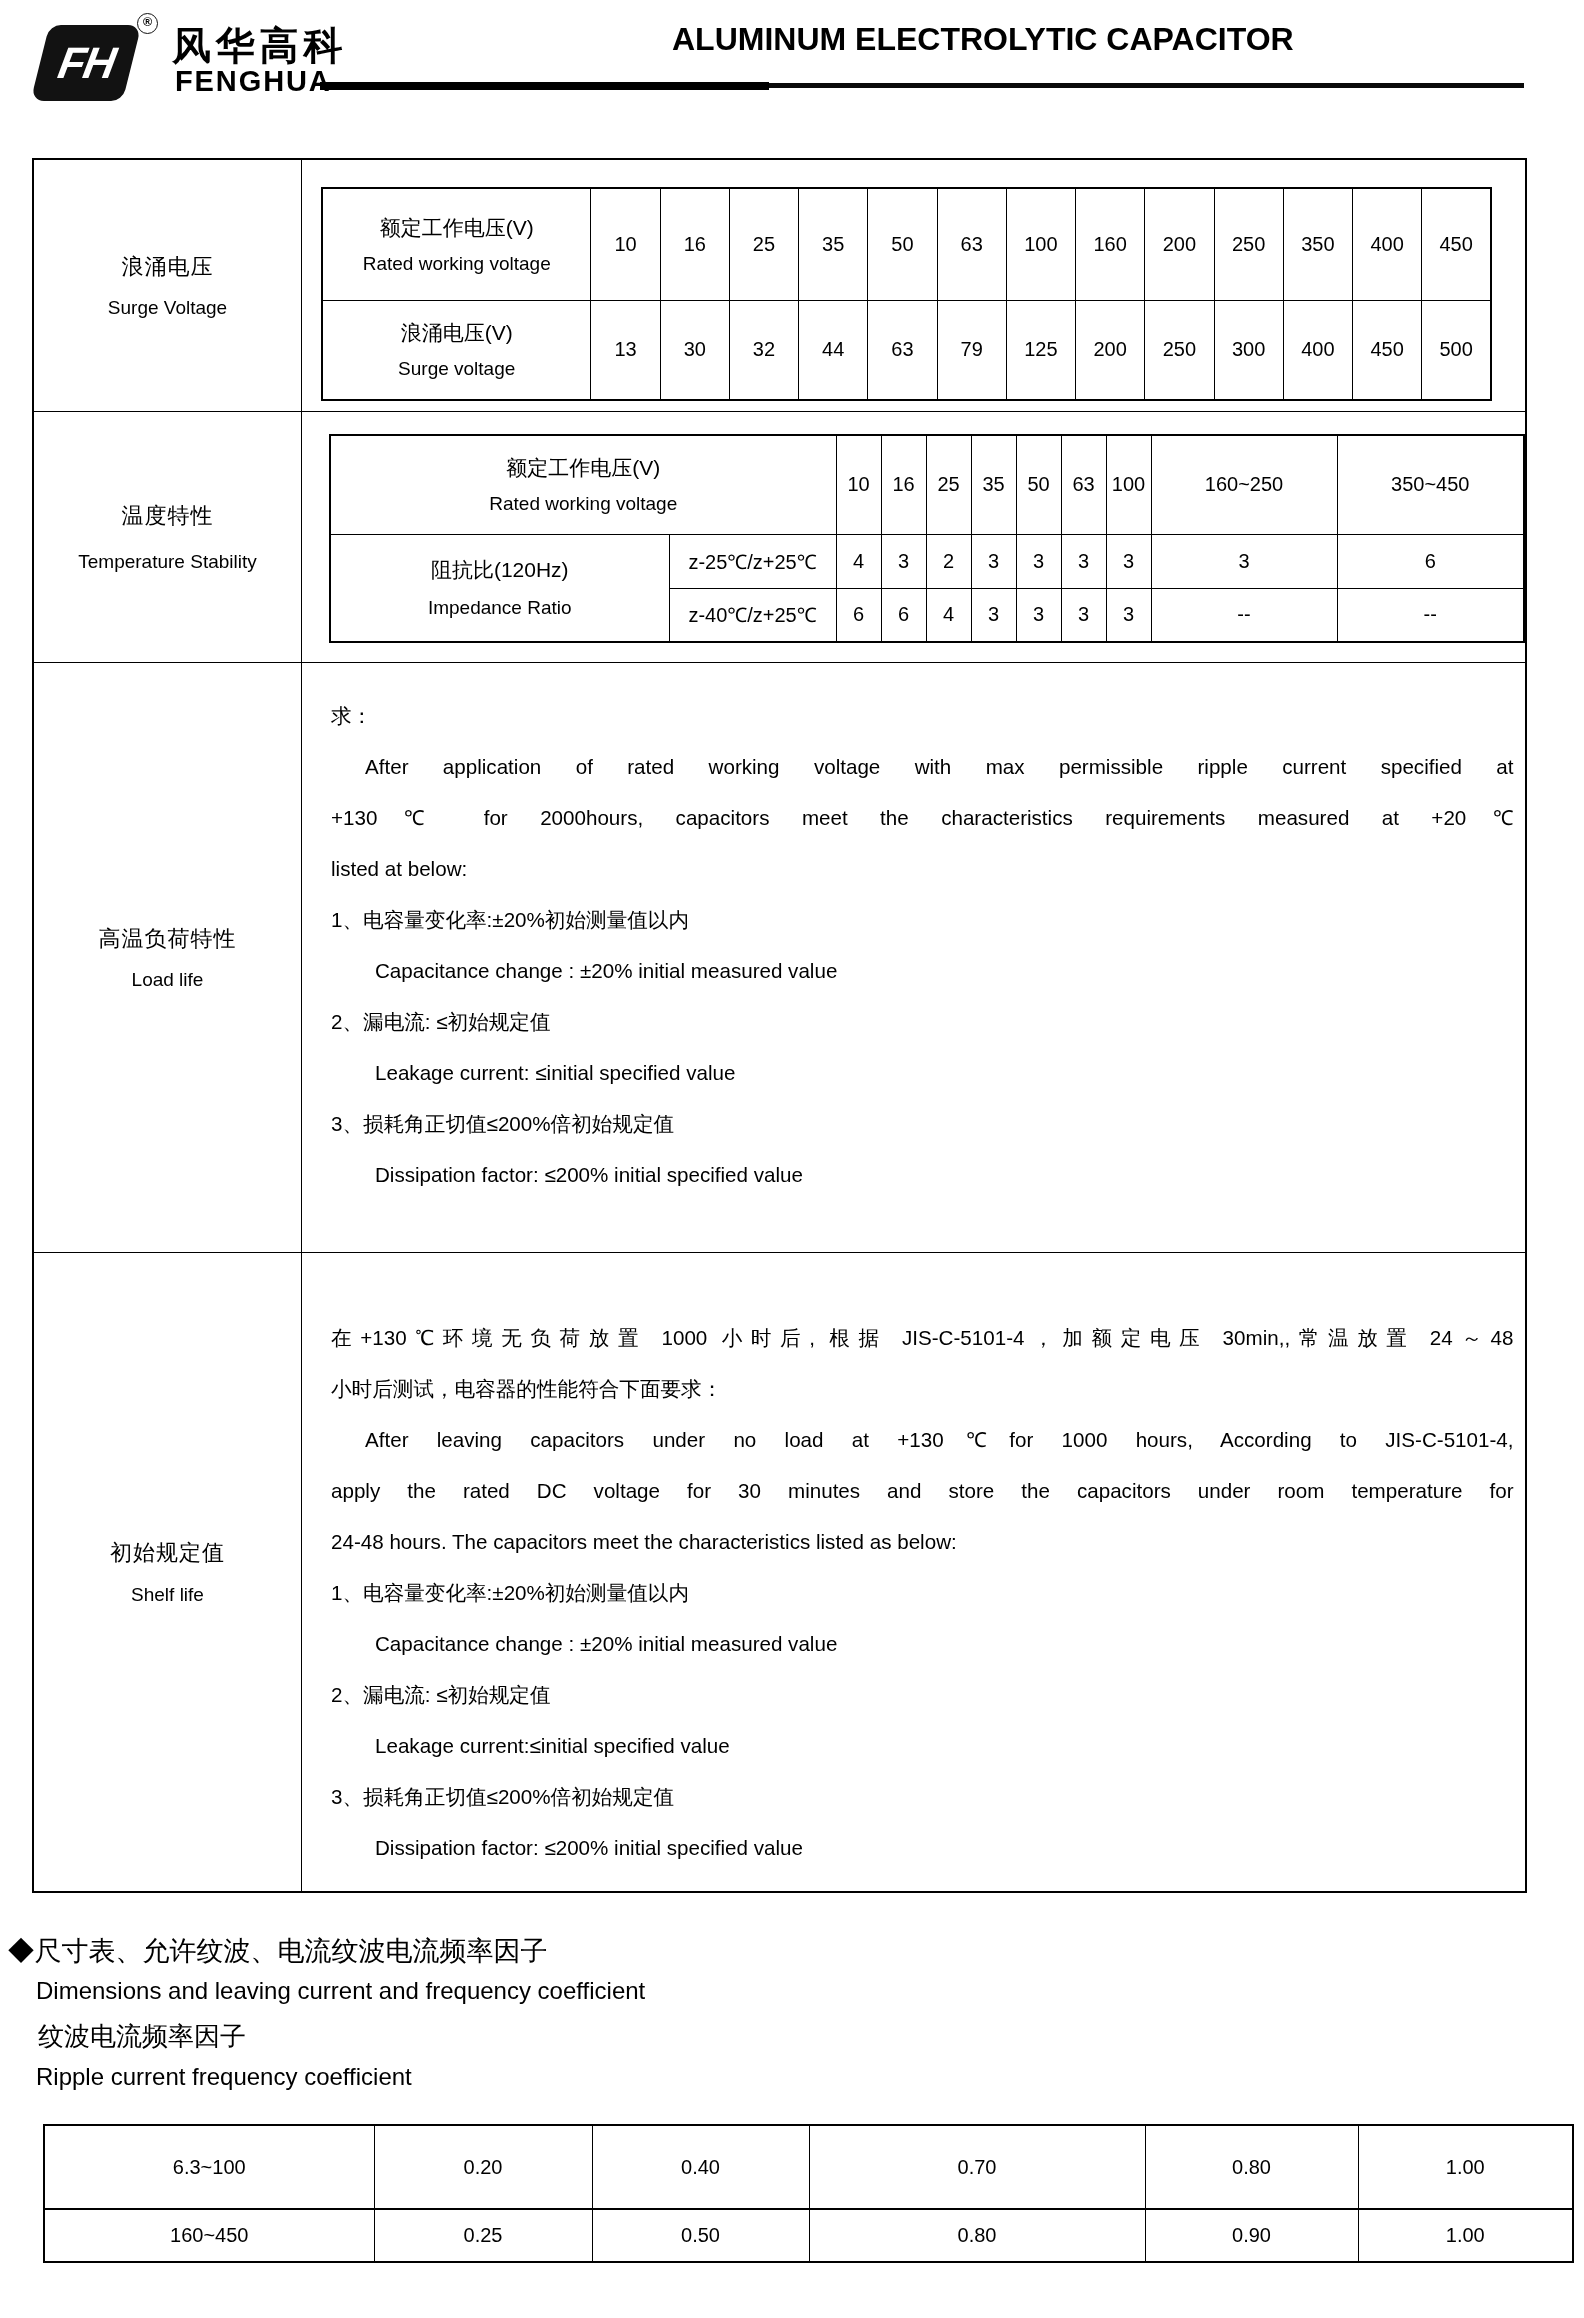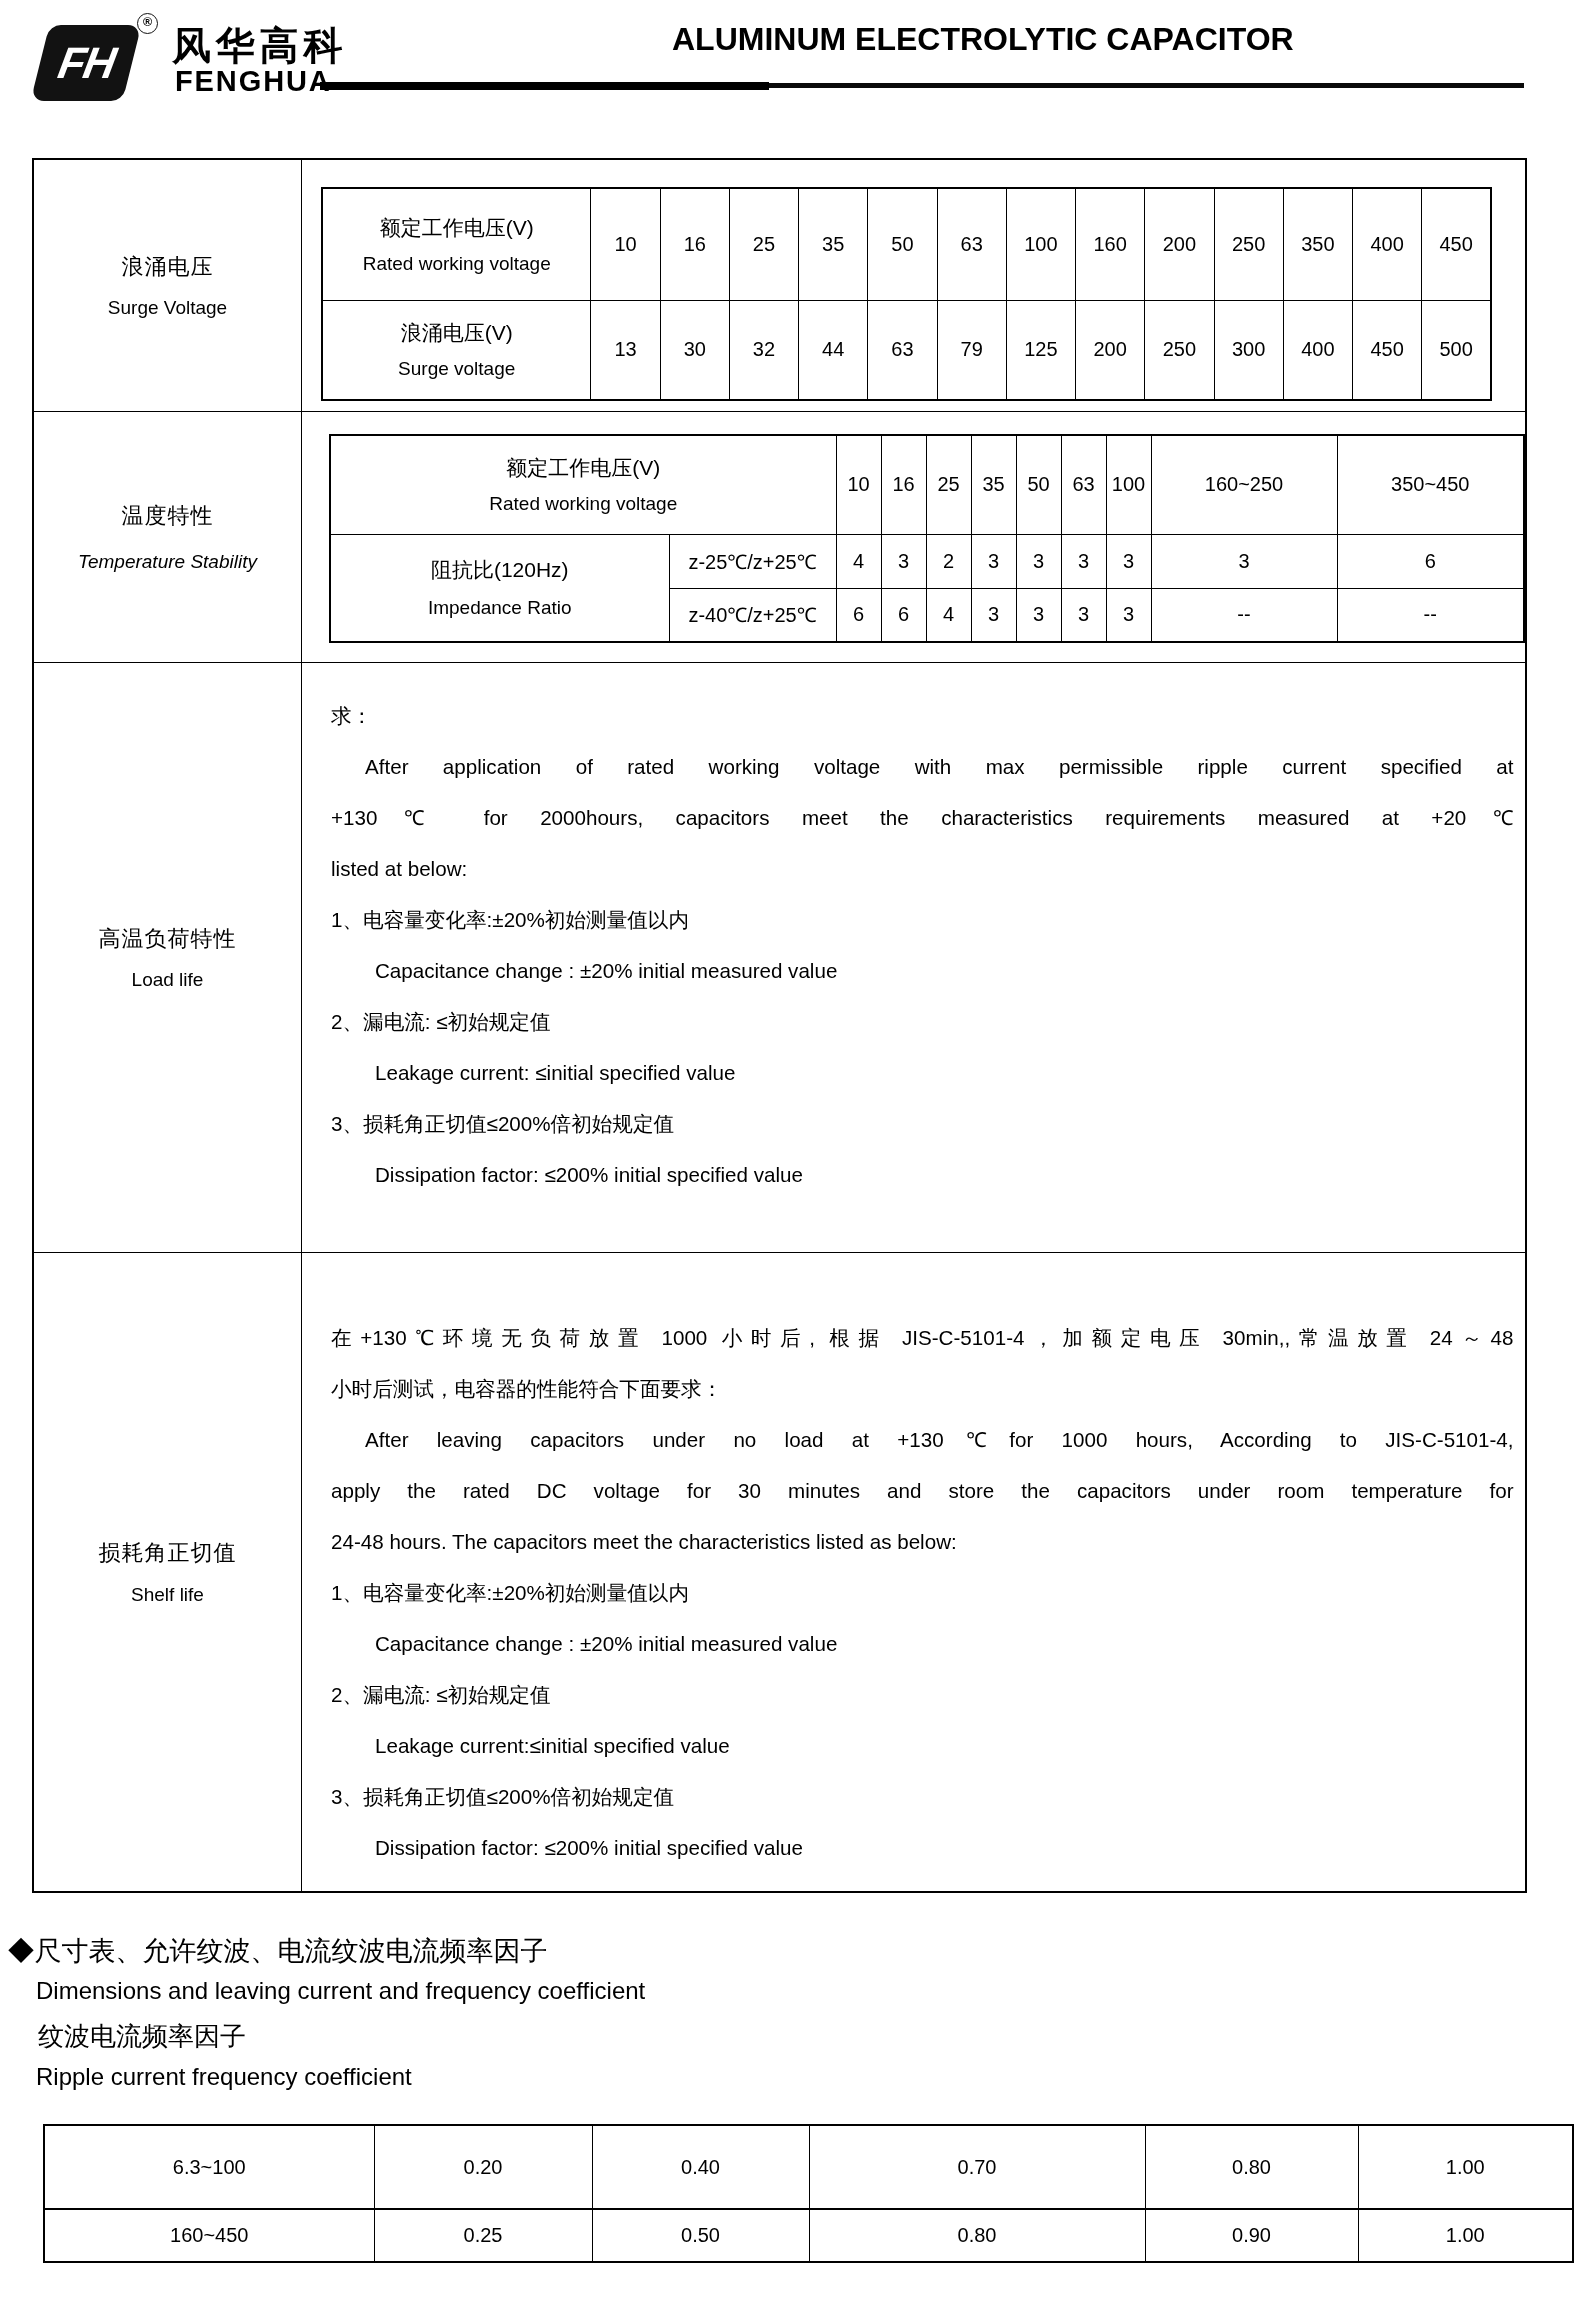--- a/index.html
+++ b/index.html
@@ -154,21 +154,21 @@
             <td>500</td>
           </tr>
         </tbody>
           </table>
       </div>
     </div>
 
     <div class="spec-row" style="height:251px;">
       <div class="spec-label">
         <div class="cn">温度特性</div>
-        <div class="en" style="margin-top:20px;font-style:italic;">Temperature Stability</div>
+        <div class="en" style="margin-top:20px;">Temperature Stability</div>
       </div>
       <div class="spec-content">
         <table class="inner temp-table">
           <colgroup>
             <col style="width:339px">
               <col style="width:167px">
             <col span="7" style="width:45px">
             <col style="width:186px">
               <col style="width:187px">
           </colgroup>
@@ -237,21 +237,21 @@
           <div class="life-line">2、漏电流: ≤初始规定值</div>
           <div class="life-line sub">Leakage current: ≤initial specified value</div>
           <div class="life-line">3、损耗角正切值≤200%倍初始规定值</div>
           <div class="life-line sub">Dissipation factor: ≤200% initial specified value</div>
         </div>
       </div>
     </div>
 
     <div class="spec-row" style="height:638px;">
       <div class="spec-label">
-        <div class="cn">损耗角正切值</div>
+        <div class="cn">初始规定值</div>
         <div class="en">Shelf life</div>
       </div>
       <div class="spec-content">
         <div class="life-text shelf-text">
           <div class="life-line wrapjust">在+130℃环境无负荷放置 1000 小时后, 根据 JIS-C-5101-4，加额定电压 30min,,常温放置 24～48</div>
           <div class="life-line">小时后测试，电容器的性能符合下面要求：</div>
           <div class="life-line wrapjust indent">After leaving capacitors under no load at +130℃for 1000 hours, According to JIS-C-5101-4,</div>
           <div class="life-line wrapjust">apply the rated DC voltage for 30 minutes and store the capacitors under room temperature for</div>
           <div class="life-line">24-48 hours. The capacitors meet the characteristics listed as below:</div>
           <div class="life-line">1、电容量变化率:±20%初始测量值以内</div>

